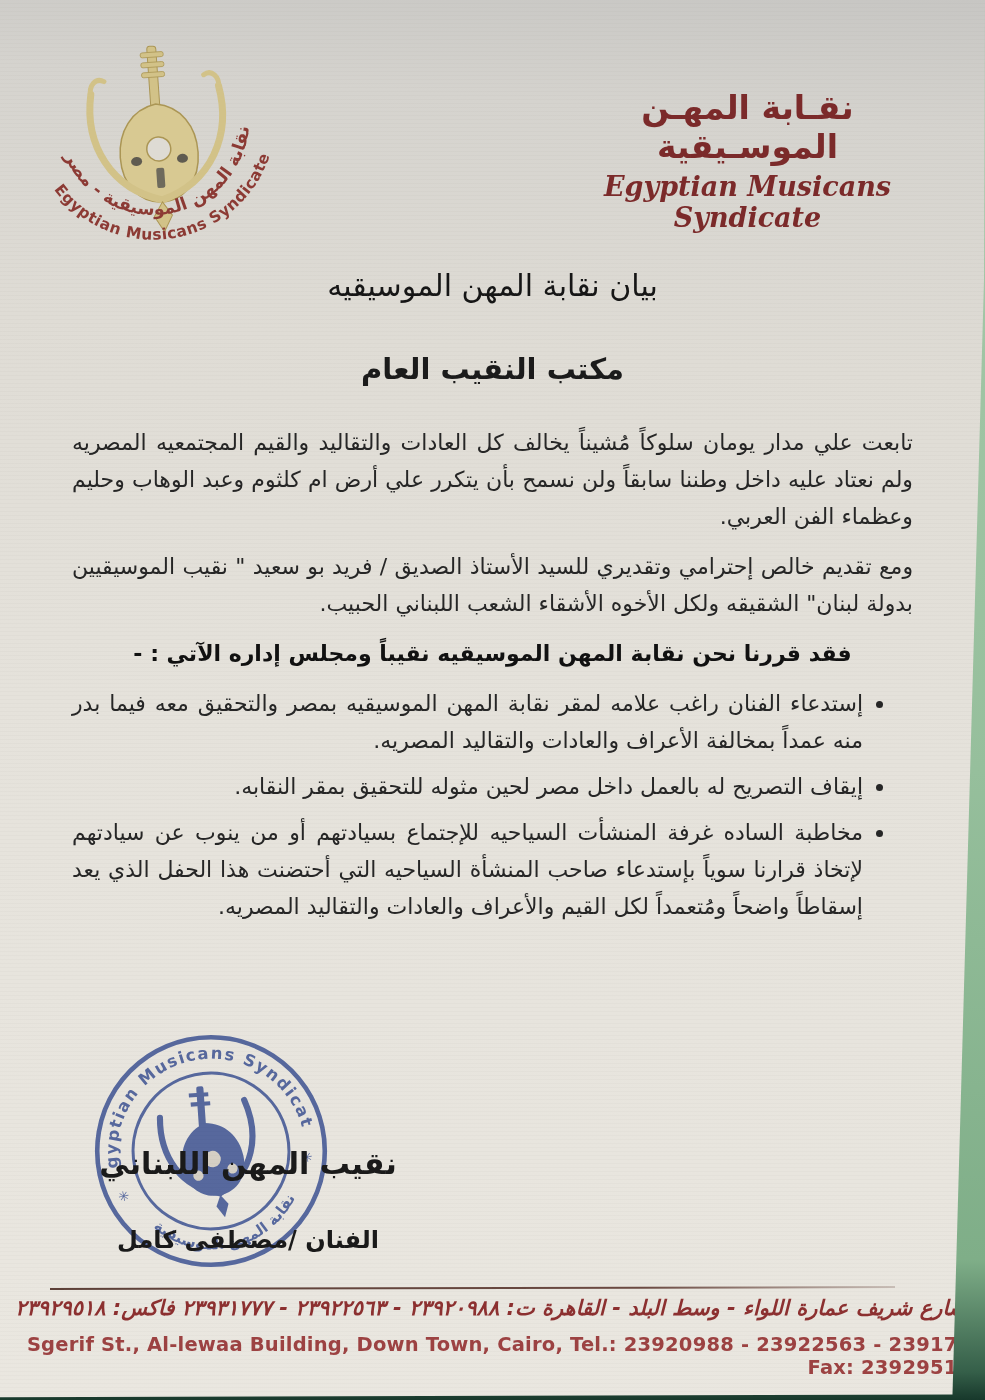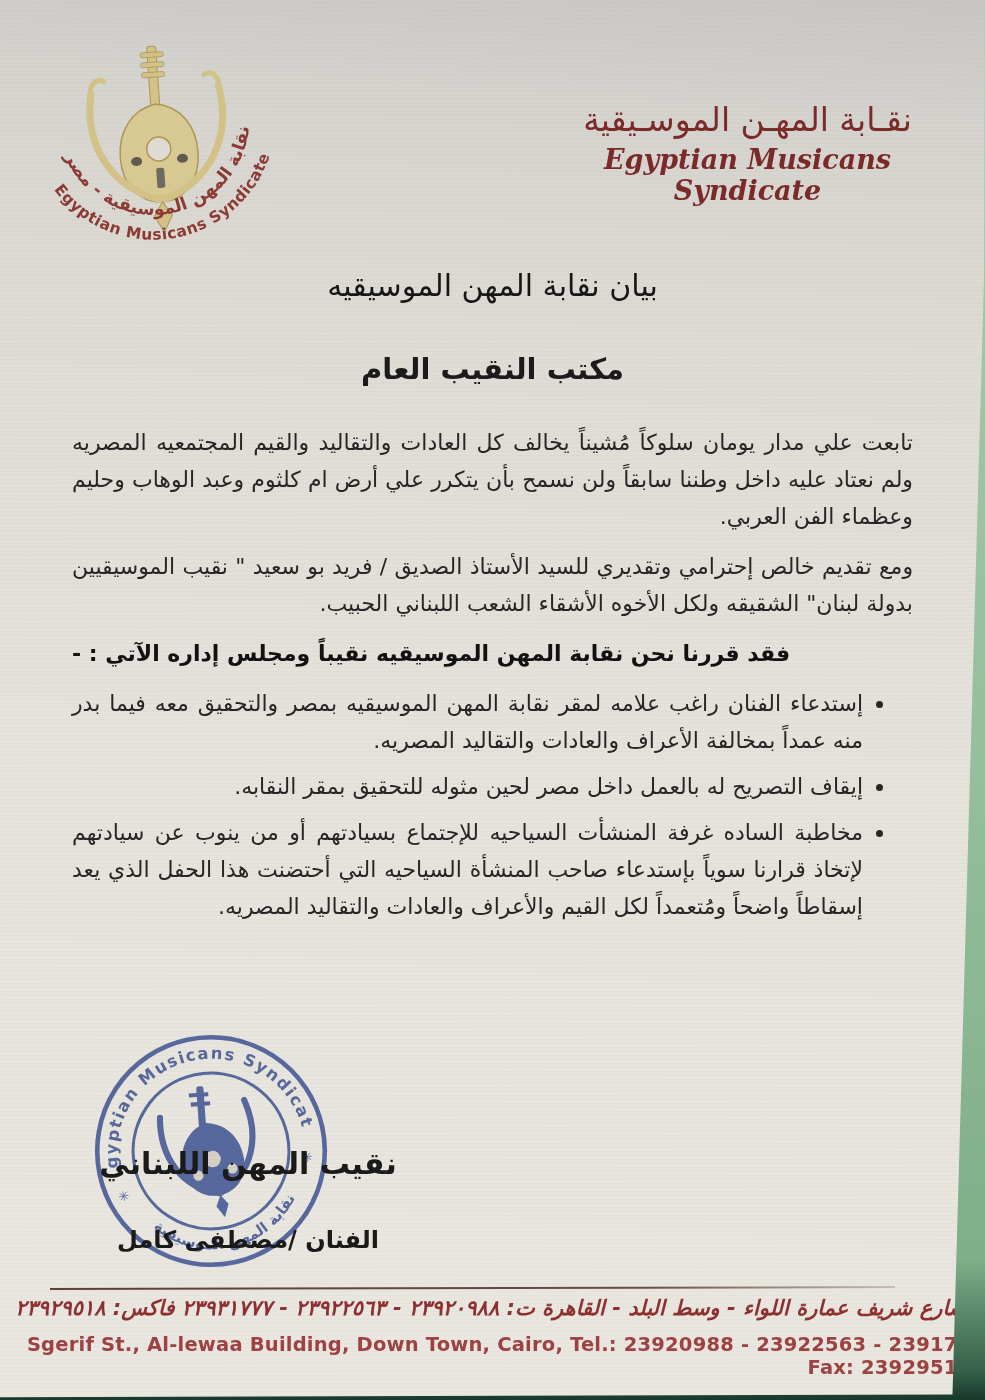--- a/index.html
+++ b/index.html
@@ -12,32 +12,32 @@
   .paper {
     position:absolute; inset:0;
     clip-path:polygon(0% 0%, 100% 0%, 99.9% 20%, 96.7% 99.6%, 0% 99.8%);
     background:
       repeating-linear-gradient(0deg, rgba(90,85,75,0.028) 0 1px, rgba(0,0,0,0) 1px 4px),
       linear-gradient(184deg,#c7c6c3 0%, #d5d3ce 9%, #dfdcd5 26%, #e5e2db 52%, #eae7e0 100%);
   }
   
   .logo-wrap { position:absolute; left:28px; top:18px; width:260px; height:260px; }
   .org-block { position:absolute; top:88px; right:40px; width:395px; text-align:center; color:#7b2a2a; }
-  .org-ar { font-size:33px; font-weight:normal; direction:rtl; letter-spacing:1px;margin-top:12px; }
+  .org-ar { font-size:33px; font-weight:bold; direction:rtl; letter-spacing:1px; }
   .org-en { font-family:"DejaVu Serif", serif; font-style:italic; font-weight:bold; font-size:27px; margin-top:5px; }
   
   .doc-title { position:absolute; top:268px; left:0; right:0; text-align:center;
     font-size:30px; font-weight:normal; color:#161616; direction:rtl; }
   .doc-subtitle { position:absolute; top:352px; left:0; right:0; text-align:center;
     font-size:29px; font-weight:bold; color:#1b1b1b; direction:rtl; }
   
   .content { position:absolute; top:424px; right:72px; left:72px;
     direction:rtl; text-align:justify; font-size:22px; line-height:37px; color:#262626; z-index:1; }
   .content p { margin-bottom:13px; }
-  .decision-intro { font-weight:bold; color:#111; text-align:left; margin:5px 0 15px; }
+  .decision-intro { font-weight:bold; color:#111; text-align:center; margin:5px 0 15px; }
   .content ul { margin:2px 0 0; padding:0 50px 0 0; }
   .content li { margin-bottom:9px; }
   
   .stamp { position:absolute; left:88px; top:1028px; width:246px; height:246px;
     transform:rotate(-12deg); opacity:.83; mix-blend-mode:multiply; z-index:2; }
   .sig-block { position:absolute; left:78px; top:1146px; width:340px; text-align:center;
     direction:rtl; color:#1a1a1a; z-index:3; }
   .sig-role { font-size:30px; font-weight:bold; }
   .sig-name { font-size:24px; font-weight:bold; margin-top:45px; }
   

